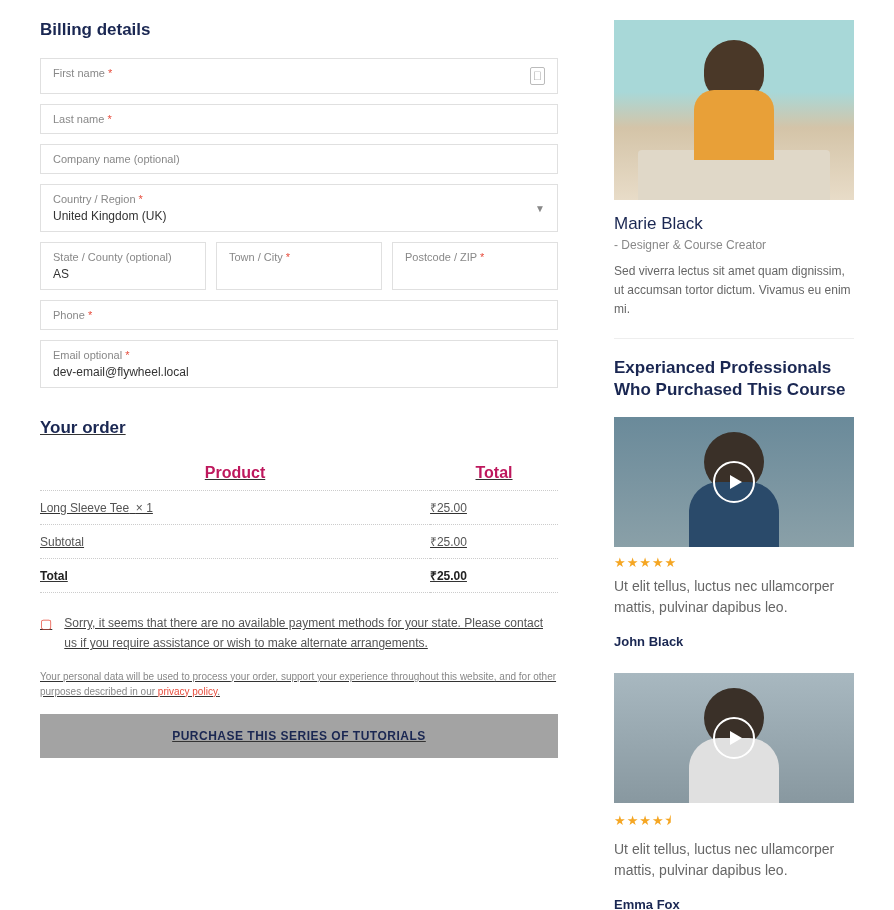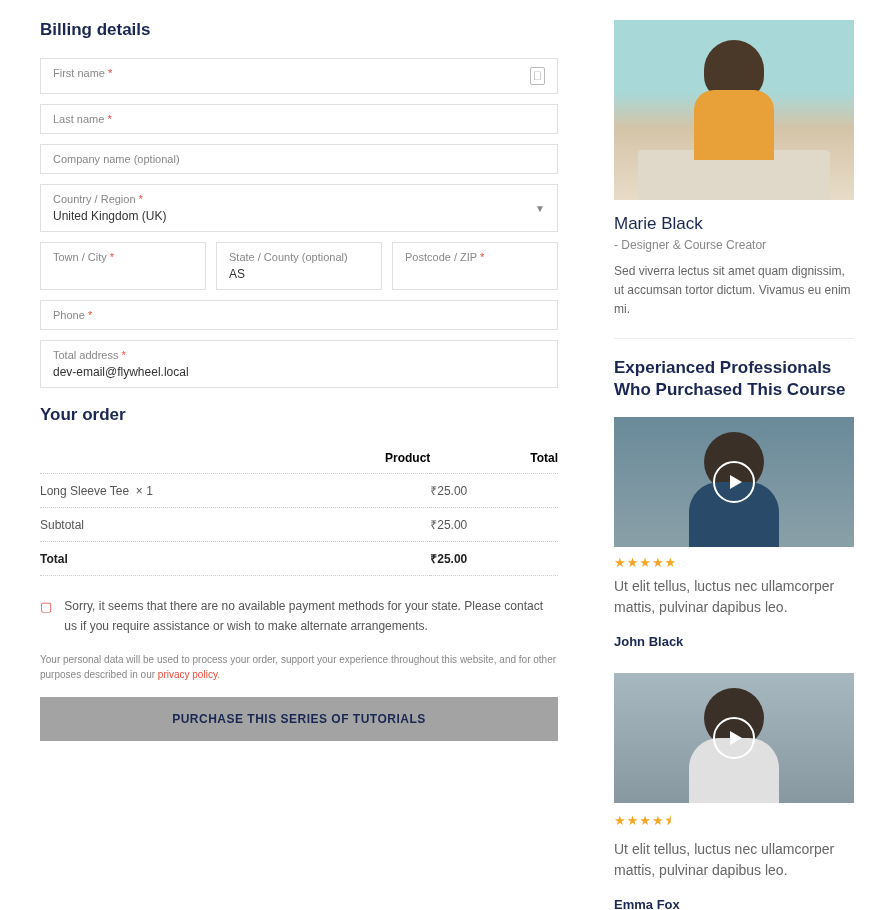--- a/index.html
+++ b/index.html
@@ -9,23 +9,23 @@
 .right { width: 240px; }
 h2 { color: #1a2752; font-size: 17px; font-weight: 600; margin-bottom: 18px; }
 .form-row { display: flex; gap: 10px; margin-bottom: 10px; }
 .form-group { flex: 1; border: 1px solid #e0e0e0; padding: 8px 12px; font-size: 11px; position: relative; }
 .form-group label { color: #888; display: block; font-size: 11px; }
 .form-group .value { color: #333; margin-top: 4px; font-size: 12px; }
 .req { color: #e74c3c; }
 .select-wrap { display: flex; justify-content: space-between; align-items: center; }
 .chevron { font-size: 10px; color: #888; }
 .contact-icon { float: right; font-size: 12px; color: #888; border: 1px solid #bbb; padding: 1px 3px; border-radius: 2px; }
-.order-section { margin-top: 17px; }
+.order-section { margin-top: 30px; text-decoration: underline; }
 .order-table { width: 100%; border-collapse: collapse; margin-top: 12px; }
-.order-table th { text-align: right; font-size: 12px; color: #000000; padding: 8px 0; border-bottom: 1px dotted #ccc; font-weight: 600; }
+.order-table th { text-align: center; font-size: 16px; color: #be185d; padding: 8px 0; border-bottom: 1px dotted #ccc; font-weight: 600; }
 .order-table td { font-size: 12px; color: #555; padding: 8px 0; border-bottom: 1px dotted #ccc; }
 .order-table .total-row td { font-weight: bold; color: #222; }
 .payment-notice { margin-top: 20px; display: flex; gap: 12px; font-size: 12px; color: #555; line-height: 1.7; }
 .payment-notice .icon { color: #e74c3c; font-size: 13px; }
 .privacy { font-size: 10px; color: #888; margin-top: 15px; line-height: 1.5; }
 .privacy a { color: #e74c3c; text-decoration: none; }
 .purchase-btn { display: block; width: 100%; background: #a3a3a3; color: #1a2752; text-align: center; padding: 15px; border: none; font-size: 12px; font-weight: 600; letter-spacing: 0.5px; margin-top: 15px; cursor: pointer; }
 .author-img { width: 100%; height: 180px; background: linear-gradient(to bottom, #a8d8d8 0%, #a8d8d8 40%, #d4c4a8 60%, #e8dcc8 100%); position: relative; overflow: hidden; }
 .author-img::before { content: ''; position: absolute; top: 20px; left: 50%; transform: translateX(-50%); width: 60px; height: 60px; background: #4a3828; border-radius: 50% 50% 40% 40%; }
 .author-img::after { content: ''; position: absolute; top: 70px; left: 50%; transform: translateX(-50%); width: 80px; height: 70px; background: #e8a038; border-radius: 20px 20px 0 0; }
@@ -80,40 +80,40 @@
             <label><span>Country / Region</span> <span class="req">*</span></label>
             <div class="value">United Kingdom (UK)</div>
           </div>
           <span class="chevron">▼</span>
         </div>
       </div>
     </div>
 
     <div class="form-row">
       <div class="form-group">
-        <label><span>Town / City</span> <span class="req">*</span></label>
+        <label>State / County (optional)</label>
+        <div class="value">AS</div>
       </div>
       <div class="form-group">
-        <label>State / County (optional)</label>
-        <div class="value">AS</div>
+        <label><span>Town / City</span> <span class="req">*</span></label>
       </div>
       <div class="form-group">
         <label><span>Postcode / ZIP</span> <span class="req">*</span></label>
       </div>
     </div>
 
     <div class="form-row">
       <div class="form-group">
         <label><span>Phone</span> <span class="req">*</span></label>
       </div>
     </div>
 
     <div class="form-row">
       <div class="form-group">
-        <label><span>Total address</span> <span class="req">*</span></label>
+        <label><span>Email optional</span> <span class="req">*</span></label>
         <div class="value">dev-email@flywheel.local</div>
       </div>
     </div>
 
     <div class="order-section">
       <h2>Your order</h2>
       <table class="order-table">
         <tbody>
             <tr>
           <th>Product</th>

